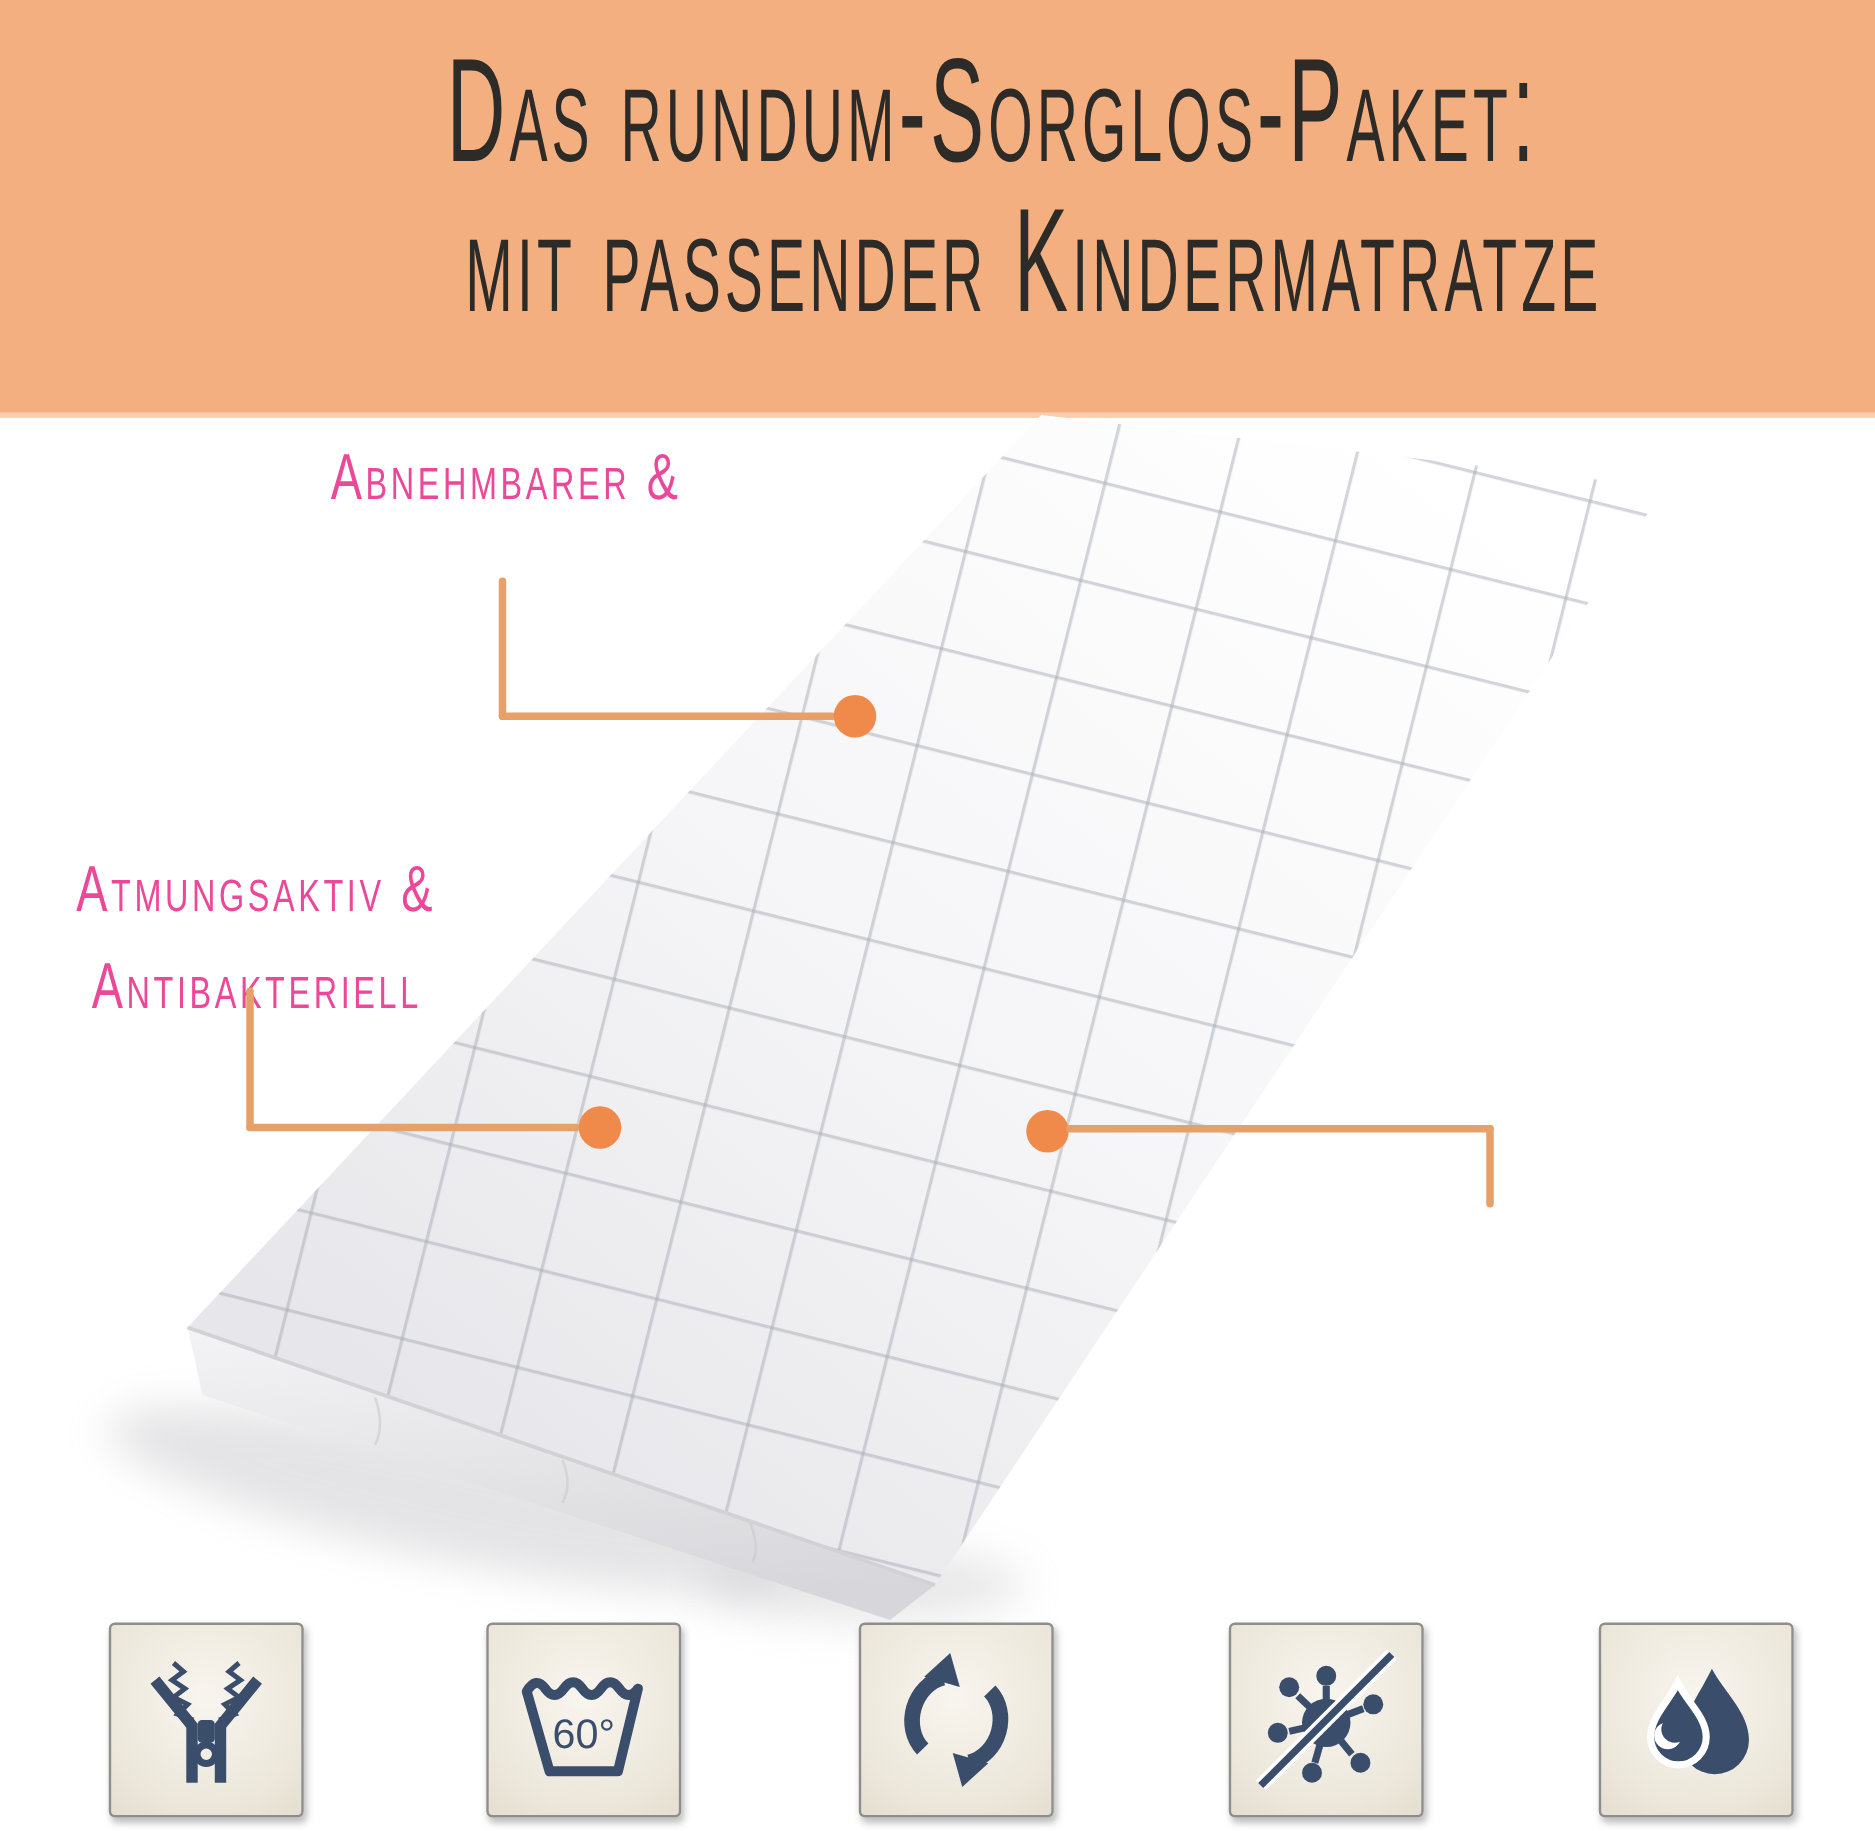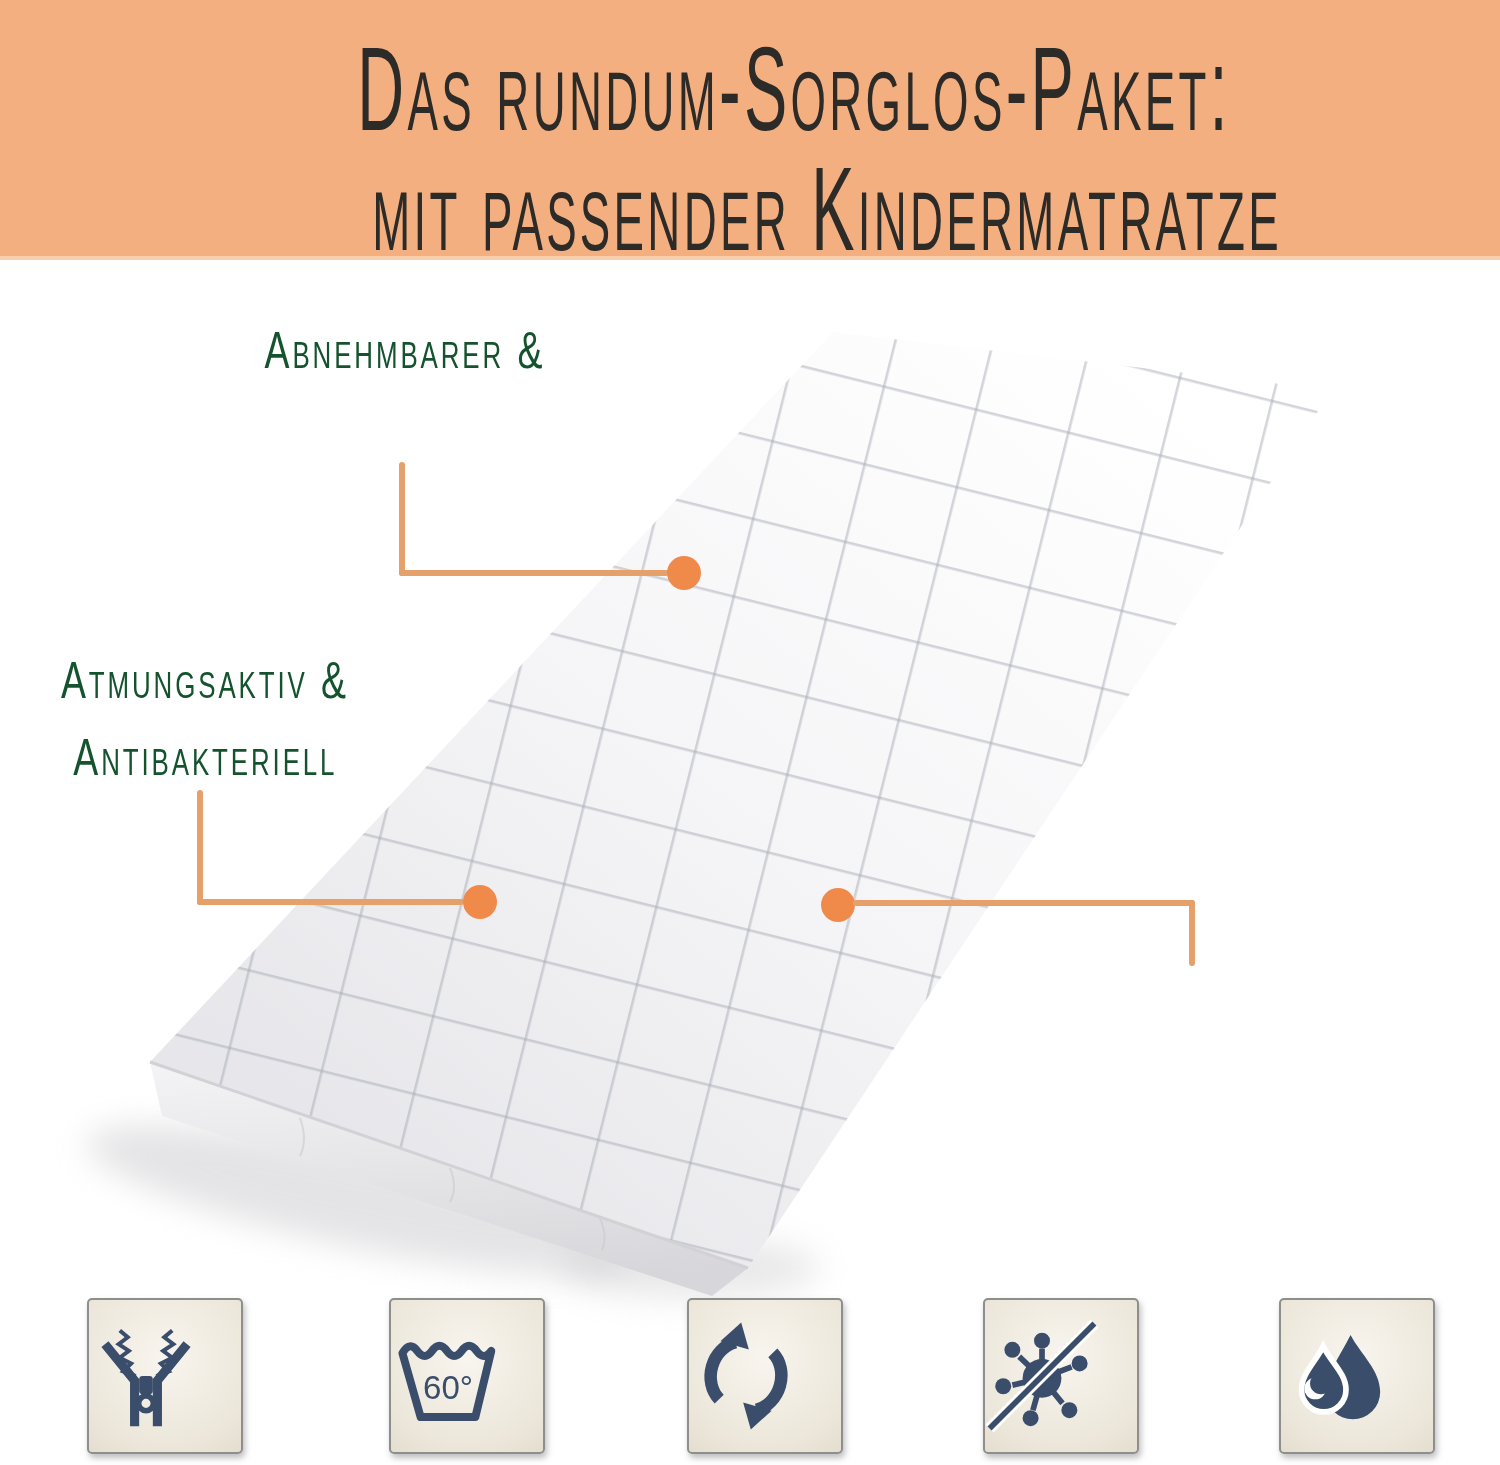--- a/index.html
+++ b/index.html
@@ -1,50 +1,50 @@
 <!DOCTYPE html>
 <html><head>
 <meta charset="utf-8">
 <style>
   html,body{margin:0;padding:0;background:#ffffff;}
   #page{position:relative;width:1500px;height:1465px;overflow:hidden;background:#ffffff;
         font-family:"Liberation Sans",sans-serif;}
 
   
-  .banner{position:absolute;left:0;top:0;width:1500px;height:260px;background:#F4AF80;
+  .banner{position:absolute;left:0;top:0;width:1500px;height:334px;background:#F4AF80;
           border-bottom:4px solid #f7cfac;box-sizing:border-box;}
   .title-line{position:absolute;left:0;width:1500px;text-align:center;color:#2d2b28;
               font-variant:small-caps;white-space:nowrap;line-height:1;}
   .squeezeT{display:inline-block;transform:scaleX(.55);transform-origin:50% 50%;
             font-size:118px;letter-spacing:6px;}
   #title1{top:30px;}
   #title2{top:150px;}
 
   
-  .callout{position:absolute;text-align:center;color:#14532d;font-variant:small-caps;}
+  .callout{position:absolute;text-align:center;color:#ec4899;font-variant:small-caps;margin-top:32px;}
   .callout .cl-line{line-height:64px;white-space:nowrap;}
   .squeezeL{display:inline-block;transform:scaleX(.72);transform-origin:50% 50%;
             font-size:52px;letter-spacing:4px;}
   #callout-cover{left:155px;top:318px;width:500px;}
   #callout-breathable{left:-45px;top:648px;width:500px;}
   #callout-foam{left:940px;top:982px;width:520px;}
 
   
   .cline{position:absolute;background:#E6A069;border-radius:3px;}
   .cdot{position:absolute;width:34px;height:34px;border-radius:50%;background:#F08A4B;}
 
   
   #mattress-svg{position:absolute;left:0;top:0;}
 
   
   .tile{position:absolute;top:1298px;width:156px;height:156px;box-sizing:border-box;
         background:radial-gradient(circle at 50% 38%, #f8f5ef 0%, #ece7da 72%, #e4ded0 100%);
         border:2px solid #8e8e8c;border-radius:5px;
         box-shadow:2px 4px 6px rgba(110,110,110,.45);
-        display:flex;align-items:center;justify-content:flex-start;}
+        display:flex;align-items:center;justify-content:center;}
   #tile-1{left:87px;} #tile-2{left:389px;} #tile-3{left:687px;} #tile-4{left:983px;} #tile-5{left:1279px;}
   .tile svg{display:block;}
 </style>
 </head>
 <body>
 
 <div id="page">
 
   <div class="banner">
     <div class="title-line" id="title1">

